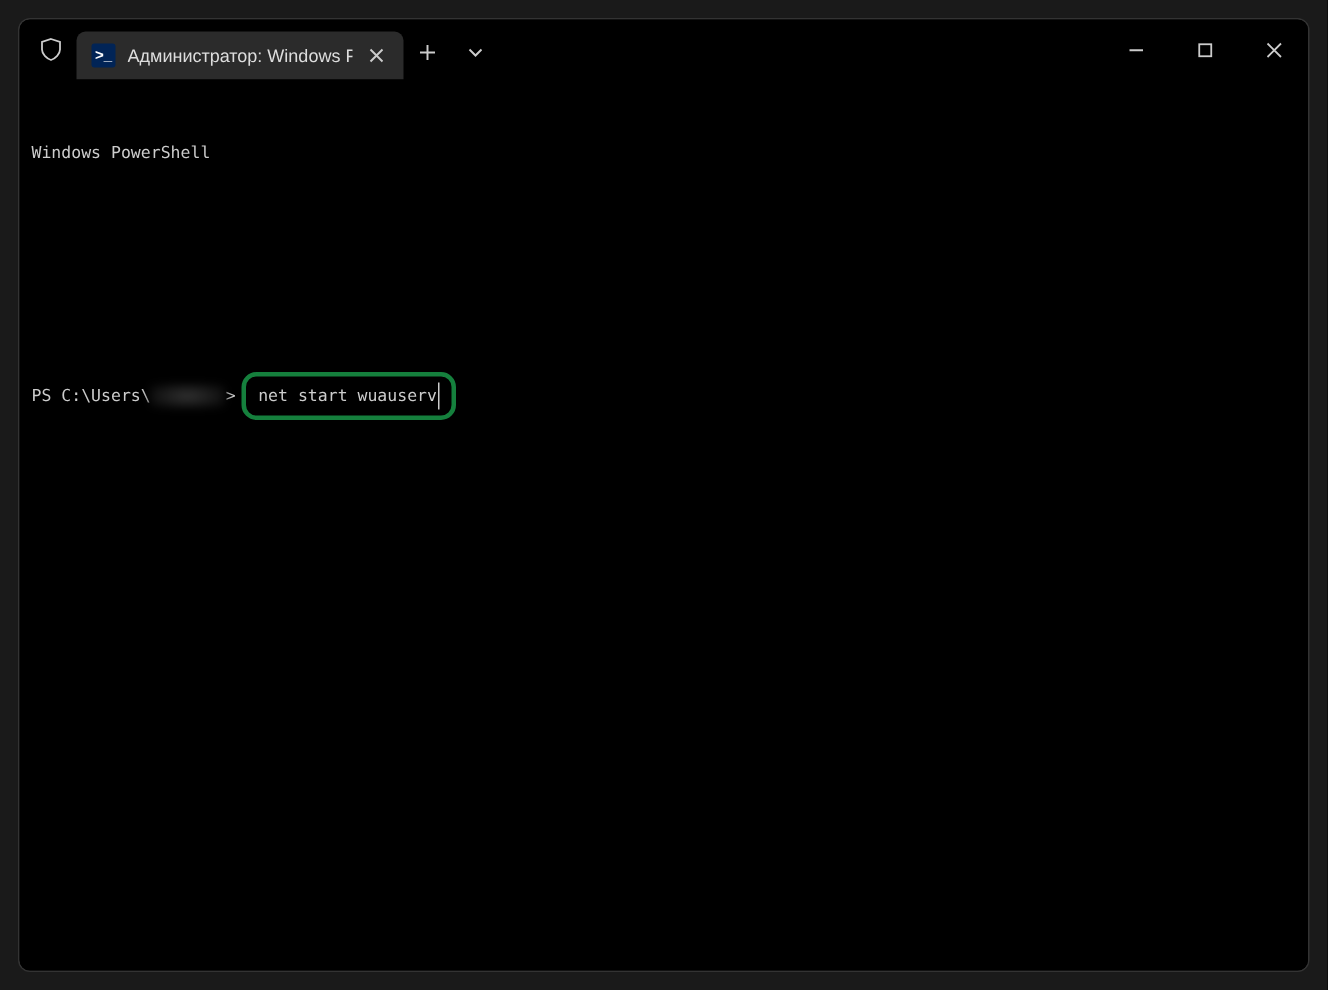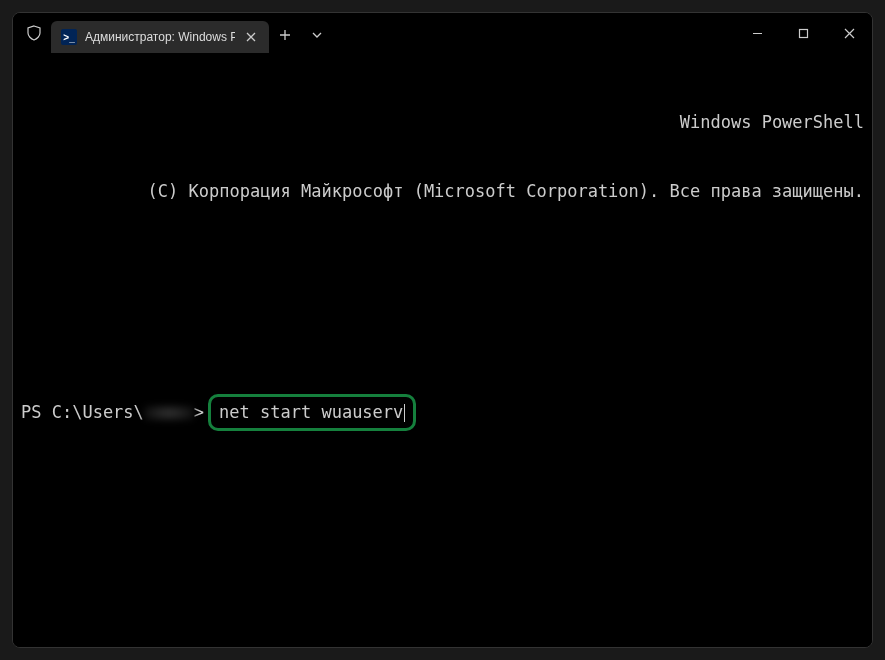--- a/index.html
+++ b/index.html
@@ -105,32 +105,31 @@
       display: flex;
       align-items: center;
       justify-content: center;
       color: #ccc;
     }
     .terminal {
       flex: 1;
       background: #000;
       padding: 12px 8px;
       color: #ccc;
-      font-size: 17px;
+      font-size: 11px;
       line-height: 1.35;
       font-family: Consolas, monospace;
       white-space: pre-wrap;
       word-break: break-all;
-      text-align: right;
     }
     .prompt-line {
       display: flex;
       align-items: center;
       flex-wrap: nowrap;
-      margin-top: 8px;
+      margin-top: 20px;
     }
     .redacted {
       display: inline-block;
       width: 50px;
       height: 16px;
       background: #000;
       filter: blur(3px);
       background: radial-gradient(#333, #000);
       vertical-align: middle;
     }
@@ -197,21 +196,20 @@
       <div class="win-btn">
         <svg width="11" height="11" viewBox="0 0 11 11">
             <path d="M1 1 L10 10 M10 1 L1 10" stroke="#ccc" stroke-width="1.2"></path>
           </svg>
       </div>
     </div>
   </div>
 
   <div class="terminal">
     <div>Windows PowerShell</div>
-    <div>(C) Корпорация Майкрософт (Microsoft Corporation). Все права защищены.</div>
     <div>&nbsp;</div>
     <div>&nbsp;</div>
     <div class="prompt-line">
       <span>PS C:\Users\</span><span class="redacted"></span><span>&gt;</span>
       <span class="highlight-box">
         <span>net start wuauserv</span><span class="cursor"></span>
       </span>
     </div>
   </div>
 </div>

